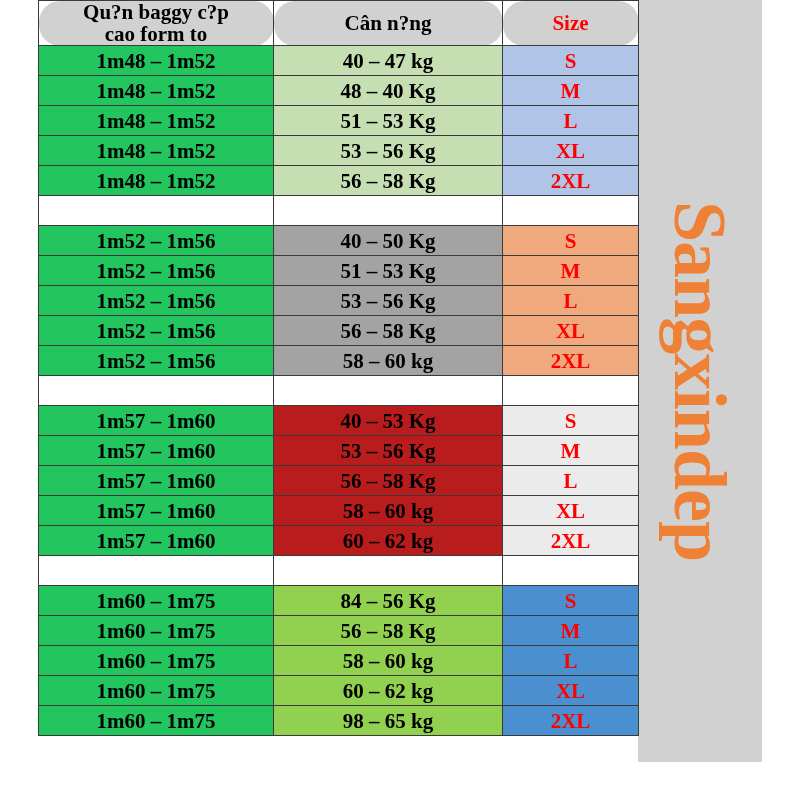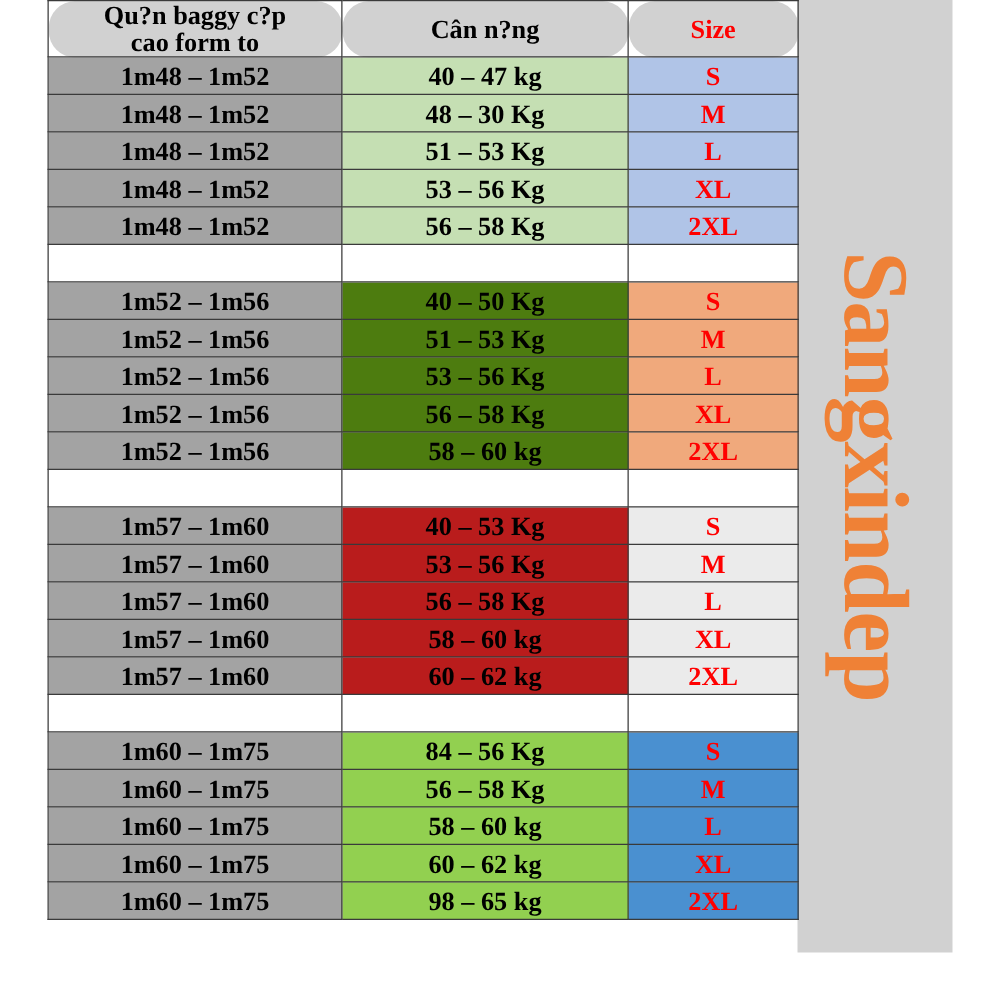--- a/index.html
+++ b/index.html
@@ -89,31 +89,31 @@
     background: #ffffff;
     height: 30px;
     border-left: 1px solid #3a3a3a;
     border-right: 1px solid #3a3a3a;
     border-top: 1px solid #3a3a3a;
     border-bottom: 1px solid #3a3a3a;
   }
 
   
   td.height-cell {
-    background: #a3a3a3;
+    background: #22c55e;
     color: #000000;
   }
   td.weight-cell { color: #000000; margin-top: 13px; }
   td.size-cell   { color: #ff0000; }
 
   
   .g1 td.weight-cell { background: #c5dfb3; }
   .g1 td.size-cell   { background: #b0c4e7; }
 
-  .g2 td.weight-cell { background: #4d7c0f; }
+  .g2 td.weight-cell { background: #a3a3a3; }
   .g2 td.size-cell   { background: #f0a97c; }
 
   .g3 td.weight-cell { background: #b91c1c; }
   .g3 td.size-cell   { background: #ebebeb; }
 
   .g4 td.weight-cell { background: #92d050; }
   .g4 td.size-cell   { background: #4a90d0; }
 </style>
 </head>
 <body>
@@ -141,21 +141,21 @@
       </tr>
     </thead>
     <tbody id="table-body">
         <tr class="g1">
           <td class="height-cell">1m48 – 1m52</td>
           <td class="weight-cell">40 – 47 kg</td>
           <td class="size-cell">S</td>
         </tr>
         <tr class="g1">
           <td class="height-cell">1m48 – 1m52</td>
-          <td class="weight-cell">48 – 30 Kg</td>
+          <td class="weight-cell">48 – 40 Kg</td>
           <td class="size-cell">M</td>
         </tr>
         <tr class="g1">
           <td class="height-cell">1m48 – 1m52</td>
           <td class="weight-cell">51 – 53 Kg</td>
           <td class="size-cell">L</td>
         </tr>
         <tr class="g1">
           <td class="height-cell">1m48 – 1m52</td>
           <td class="weight-cell">53 – 56 Kg</td>

